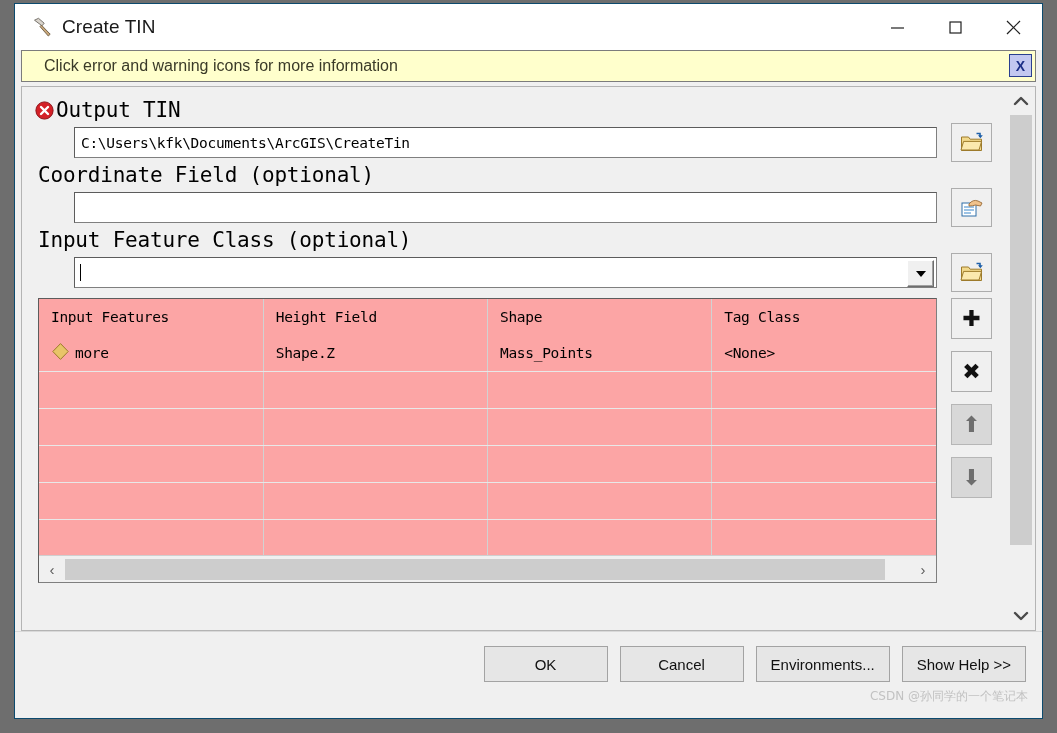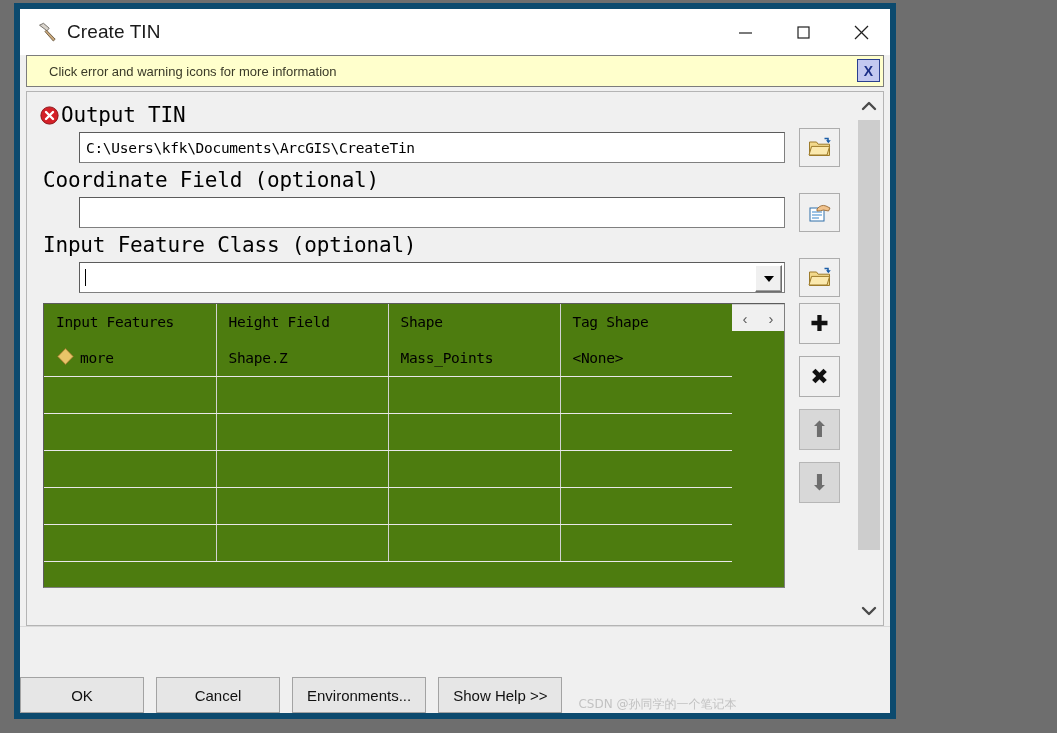--- a/index.html
+++ b/index.html
@@ -12,24 +12,24 @@
     height: 733px;
     font-family: "Liberation Sans", sans-serif;
     overflow: hidden;
   }
 
   
   #window {
     position: absolute;
     left: 14px;
     top: 3px;
-    width: 882px;
+    width: 1029px;
     height: 716px;
     background: #f0f0f0;
-    border: 6px solid #0c4a6e;
+    border: 1px solid #0c4a6e;
     box-sizing: border-box;
     display: flex;
     flex-direction: column;
   }
 
   
   .titlebar {
     height: 46px;
     background: #ffffff;
     display: flex;
@@ -77,21 +77,21 @@
     height: 32px;
     background: #ffffcc;
     border: 1px solid #7c7c7c;
     box-sizing: border-box;
     display: flex;
     align-items: center;
     position: relative;
   }
   .warnbar-text {
     margin-left: 22px;
-    font-size: 13px;
+    font-size: 16px;
     color: #3a3a28;
   }
   .warn-close {
     position: absolute;
     right: 3px;
     top: 3px;
     width: 23px;
     height: 23px;
     background: #c3c8f0;
     border: 1px solid #2a3f8f;
@@ -222,24 +222,24 @@
     display: flex;
     padding: 6px 14px 0 16px;
     align-items: flex-start;
   }
   .table-outer {
     flex: 1 1 auto;
     height: 285px;
     border: 1px solid #7f7f7f;
     border-top-color: #5c5c5c;
     border-left-color: #5c5c5c;
-    background: #4d7c0f;
-    box-sizing: border-box;
-    display: flex;
-    flex-direction: row;
+    background: #fca5a5;
+    box-sizing: border-box;
+    display: flex;
+    flex-direction: column;
     overflow: hidden;
   }
   .grid {
     flex: 1 1 auto;
     position: relative;
     overflow: hidden;
   }
   table.tin-grid {
     width: 100%;
     border-collapse: collapse;
@@ -341,21 +341,21 @@
     background: #cdcdcd;
   }
 
   
   .footer {
     flex: 0 0 auto;
     height: 86px;
     background: #f0f0f0;
     border-top: 1px solid #d9d9d9;
     display: flex;
-    flex-direction: row;
+    flex-direction: column;
     align-items: flex-end;
     justify-content: flex-start;
     position: relative;
   }
   .footer-buttons {
     display: flex;
     gap: 12px;
     margin-top: 14px;
     margin-right: 16px;
   }
@@ -492,21 +492,21 @@
 
         <div class="table-zone">
           <div class="table-outer">
             <div class="grid">
               <table class="tin-grid">
                 <thead>
                   <tr>
                     <th>Input Features</th>
                     <th>Height Field</th>
                     <th>Shape</th>
-                    <th>Tag Shape</th>
+                    <th>Tag Class</th>
                   </tr>
                 </thead>
                 <tbody id="grid-body">
                     <tr>
                       <td>
                         <span class="cell-feature">
                           <span class="diamond-icon"><svg width="19" height="19" viewBox="0 0 19 19">
                               <path d="M9.5 1.6 L17.2 9.5 L9.5 17.4 L1.8 9.5 Z" fill="#e8c468" stroke="#9c7a2c" stroke-width="1"></path>
                             </svg></span>
                           <span>more</span>

